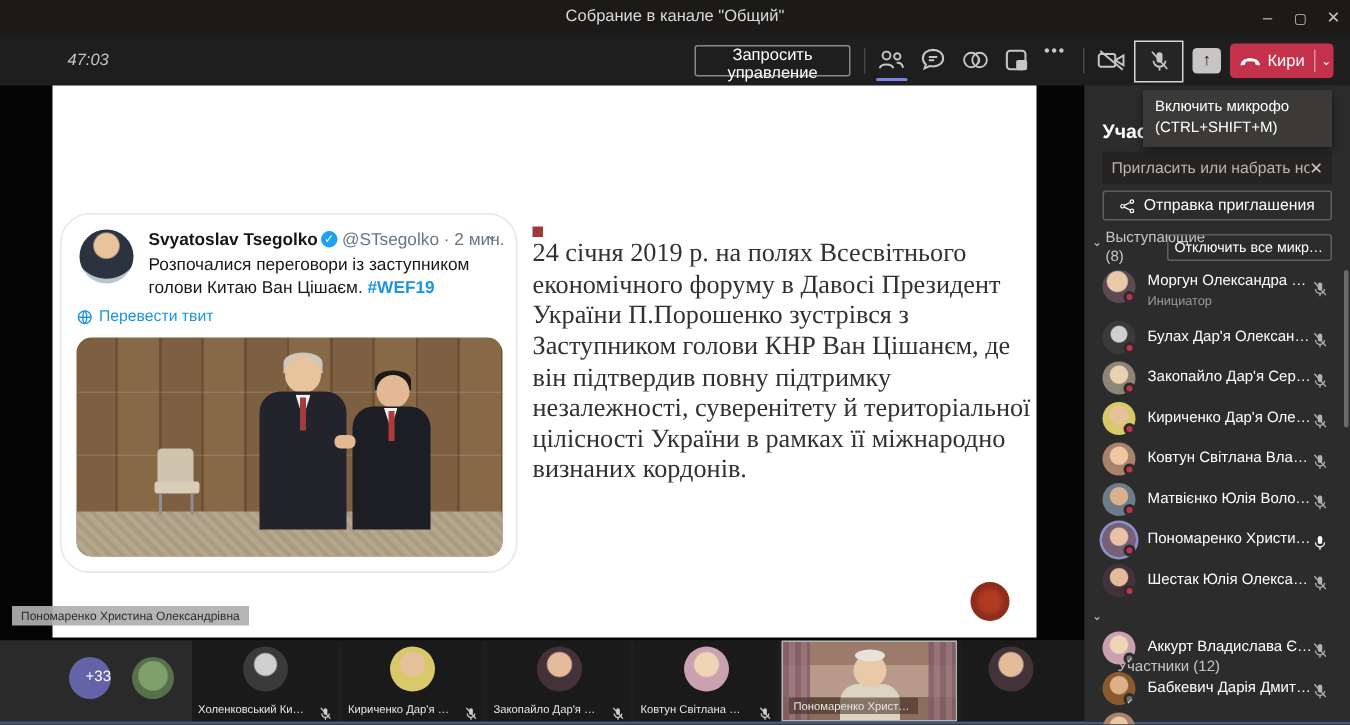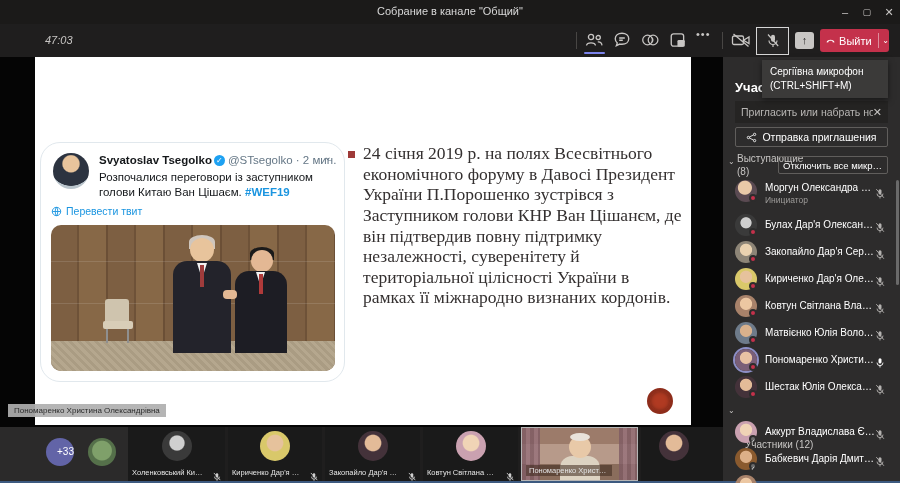--- a/index.html
+++ b/index.html
@@ -57,21 +57,21 @@
   .chair .seat { position:absolute; left:0; top:22px; width:30px; height:8px; background:#d8cdb7; border-radius:2px; }
   .chair .leg { position:absolute; top:30px; width:2px; height:14px; background:#8f8f8f; }
   .man { position:absolute; bottom:18px; }
   .man .head { position:absolute; border-radius:50%; }
   .man .hair { position:absolute; border-radius:50% 50% 0 0; }
   .man .body { position:absolute; bottom:0; border-radius:14px 14px 0 0; }
   .man .shirt { position:absolute; background:#f2f2f2; }
   .man .tie { position:absolute; background:#a03c3c; }
 
   
-  .slide-text { position:absolute; left:313px; top:86px; width:336px; display:flex; }
+  .slide-text { position:absolute; left:320px; top:86px; width:336px; display:flex;flex-direction:column; }
   .slide-text .bullet { width:7px; height:7px; background:#9e3a38; margin-top:8px; margin-right:8px; flex:none; }
   .slide-text .txt { font-family:"Liberation Serif", serif; font-size:17.5px; line-height:1.18; color:#343030; }
 
   .seal { position:absolute; left:612px; top:331px; width:26px; height:26px; border-radius:50%; background:#b03a22; border:3px solid #8e2d1b; box-shadow:inset 0 0 4px rgba(0,0,0,.4); }
 
   .presenter-label { position:absolute; left:8px; top:347px; background:rgba(175,175,175,.92); color:#2b2b2b; font-size:8px; padding:2px 6px; white-space:nowrap; }
 
   
   .filmstrip { position:absolute; left:0; top:427px; width:723px; height:54px; background:#1f1e1e; }
   .fs-left { position:absolute; left:0; top:0; width:128px; height:54px; background:#2b2a2a; }
@@ -141,20 +141,21 @@
 
   <div class="titlebar">
     <div class="title">Собрание в канале "Общий"</div>
     <div class="winctl wc-min">–</div>
     <div class="winctl wc-max">▢</div>
     <div class="winctl wc-close">✕</div>
   </div>
 
   <div class="toolbar">
     <div class="timer">47:03</div>
+    <button class="req-btn">Запросить управление</button>
     <div class="tb-div" style="left:576px;"></div>
 
     <span class="tb-ic" style="left:584px;">
       <svg viewBox="0 0 20 16" fill="none" stroke="currentColor" stroke-width="1.3">
           <circle cx="7" cy="5" r="2.6"></circle>
           <path d="M2.5 13.5c.6-3.4 8.4-3.4 9 0"></path>
           <circle cx="14.2" cy="5.6" r="2.1"></circle>
           <path d="M13.8 9.9c2.4-.2 3.9 1.2 4.2 3.4"></path>
         </svg>
     </span>
@@ -203,21 +204,21 @@
           </svg>
       </span>
     </div>
 
     <div class="sharebox">↑</div>
 
     <div class="leave-btn">
       <svg class="ph" viewBox="0 0 16 8">
           <path d="M1.2 6.8C.6 3.4 4.6 1.6 8 1.6s7.4 1.8 6.8 5.2l-3-.5-.6-2.1c-2-.6-4.4-.6-6.4 0l-.6 2.1z" fill="#fff"></path>
         </svg>
-      <span class="lbl">Выйти</span>
+      <span class="lbl">Кири</span>
       <span class="sep"></span>
       <span class="chev">⌄</span>
     </div>
   </div>
 
   <div class="stage">
     <div class="slide">
 
       <div class="tweet">
         <div class="tw-head">
@@ -470,17 +471,17 @@
       </div>
       <div class="prow">
         <div class="pava av-e"></div>
       </div>
     </div>
 
     <div class="sb-scroll"></div>
   </div>
 
   <div class="tooltip">
-    <div>Сергіївна микрофон</div>
+    <div>Включить микрофо</div>
     <div>(CTRL+SHIFT+M)</div>
   </div>
 
 </div>
 
 </body></html>

